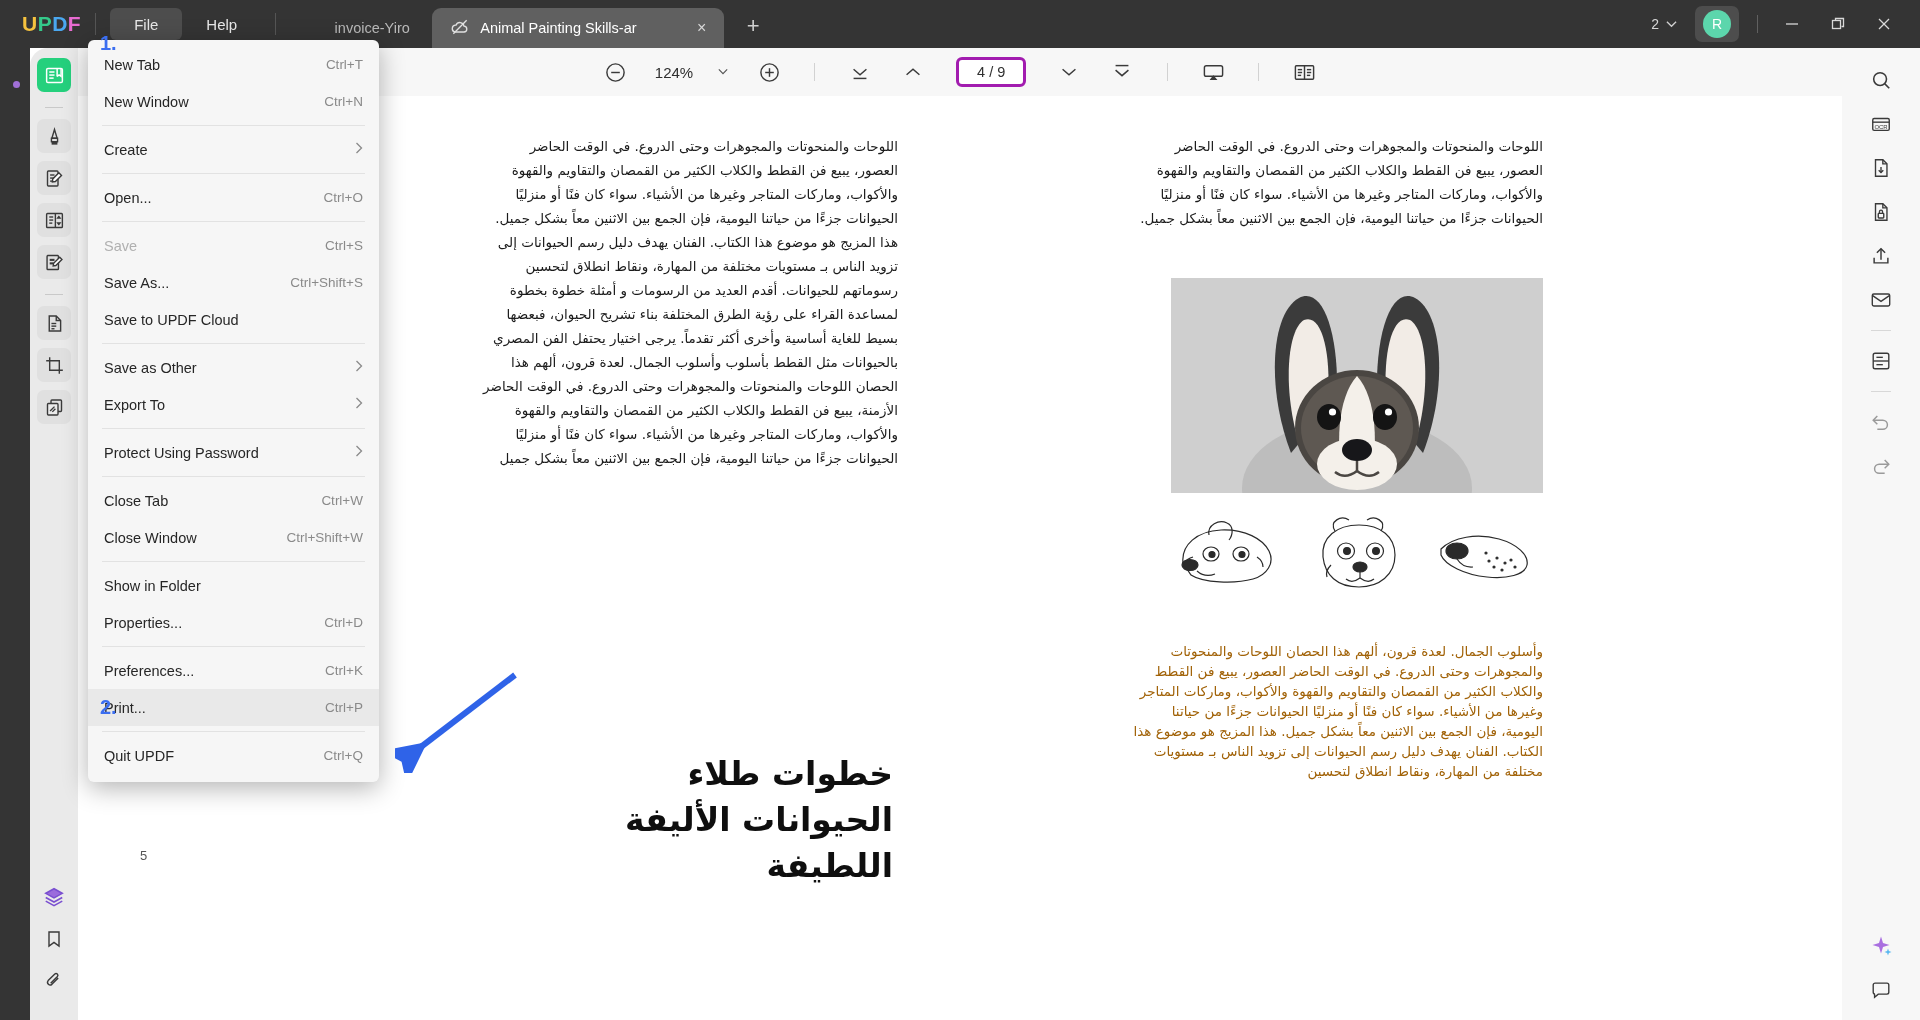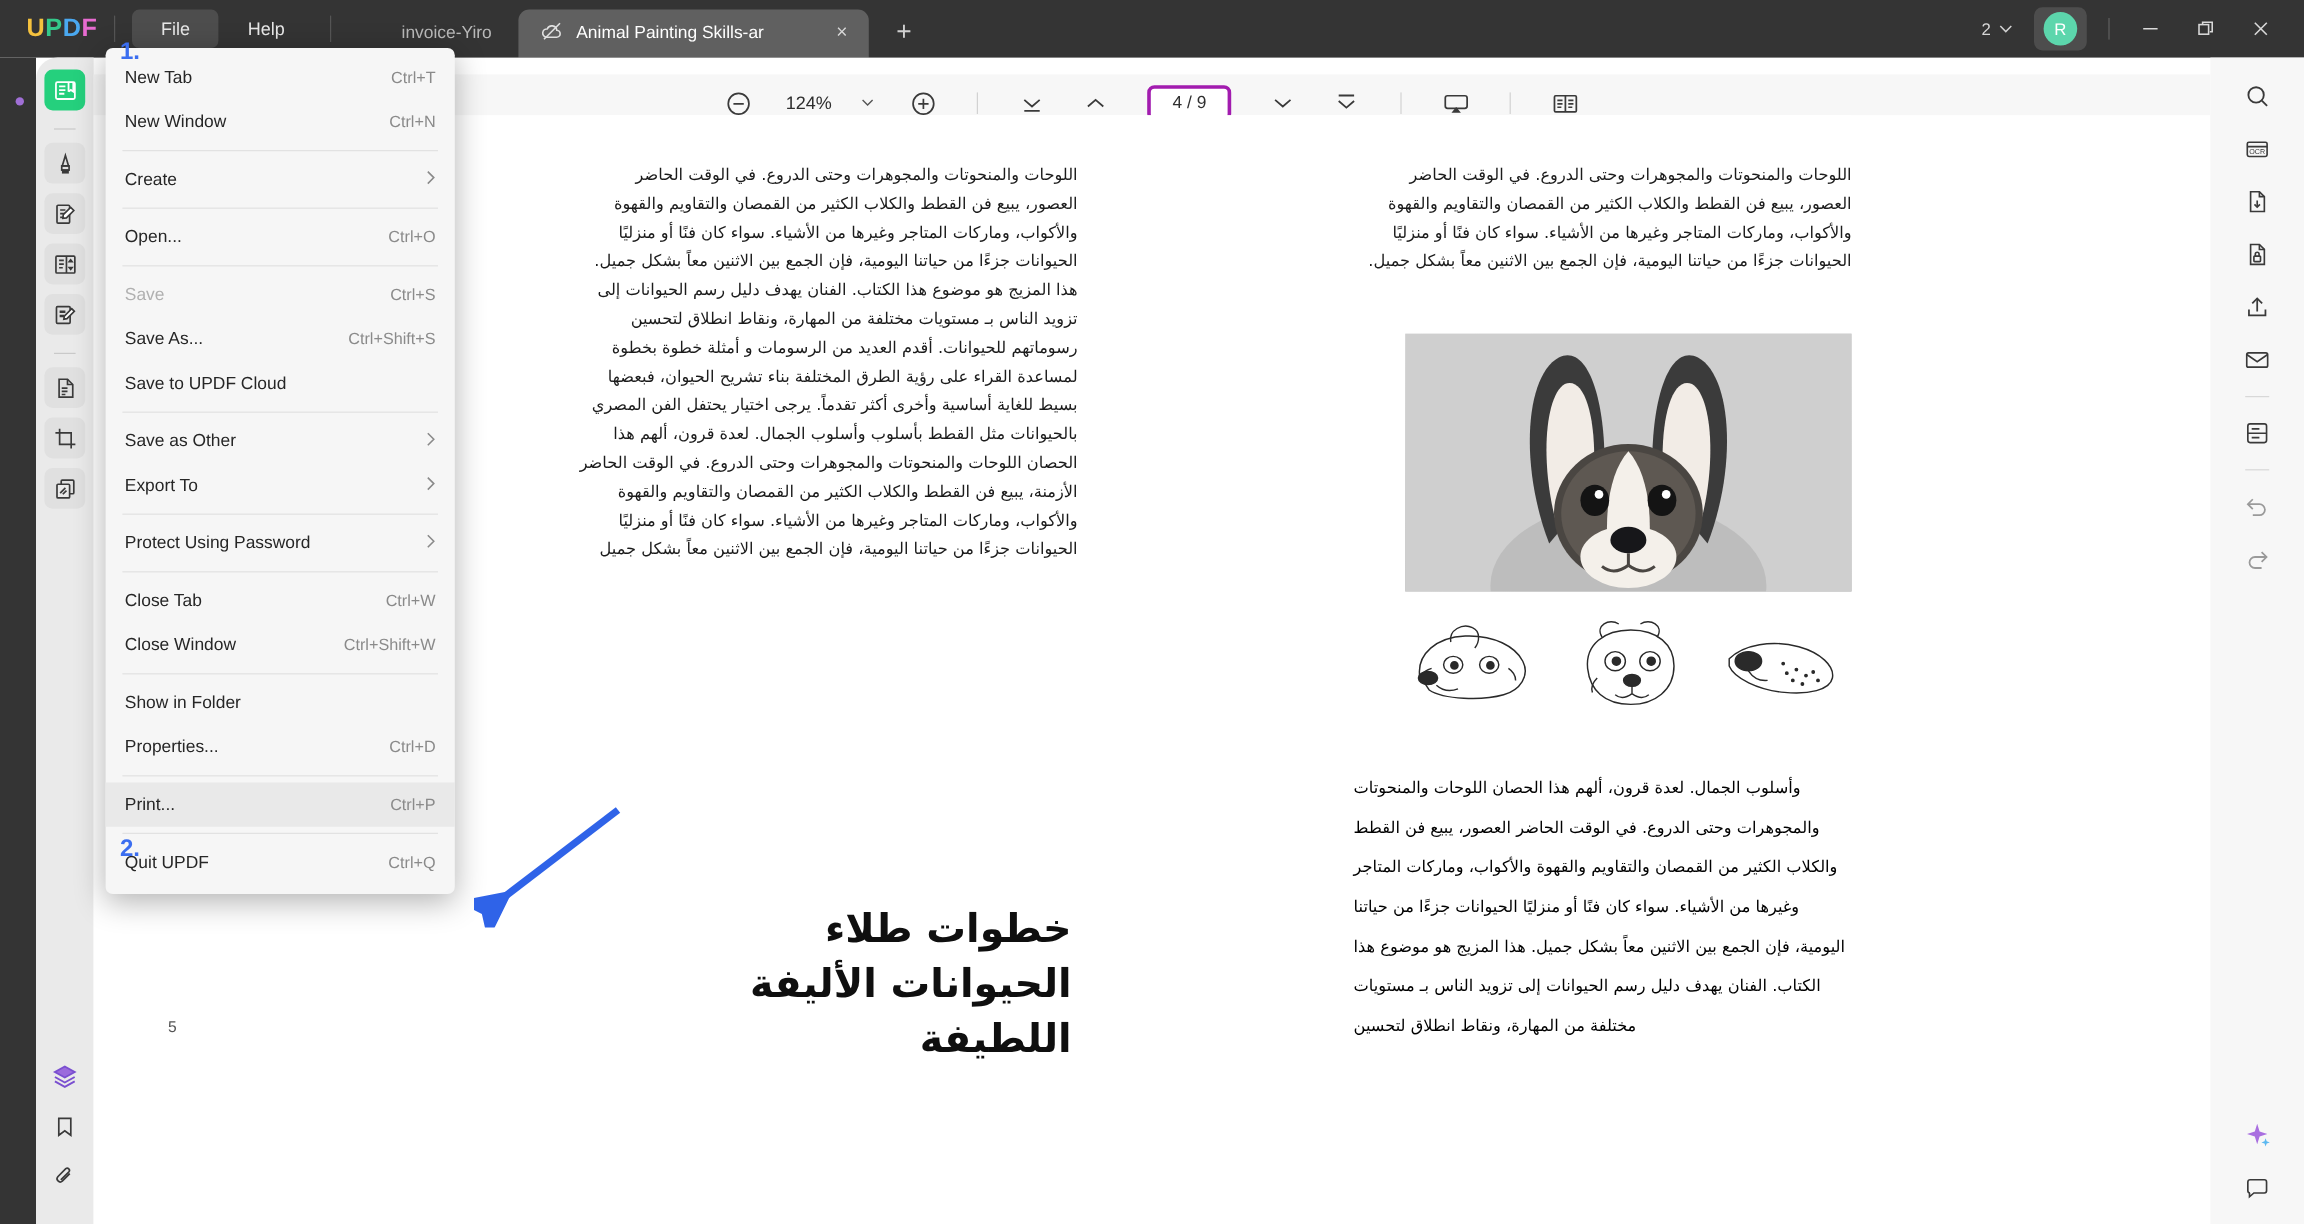--- a/index.html
+++ b/index.html
@@ -85,21 +85,20 @@
   .sbicon.plain { background:transparent; }
   .sbsep { width:18px; height:1px; background:#c9c9c9; margin:7px 0 11px 0; }
   .sbbottom { position:absolute; bottom:0; left:0; width:48px;
               display:flex; flex-direction:column; align-items:center; padding-bottom:14px;}
 
   
   .toolbar {
     position:absolute; left:78px; top:0; width:1764px; height:48px;
     background:#f7f7f7; display:flex; align-items:center; justify-content:center;
     gap:13px;
-    margin-top:14px;
   }
   .tbi { width:40px;height:40px; display:flex;align-items:center;justify-content:center;
          color:#3d3d3d; }
   .zoomval { font-size:15px; color:#2f2f2f; padding:0 6px; }
   .caret { font-size:9px; color:#555; margin-left:6px; margin-right:8px;}
   .tbsep { width:1px;height:18px;background:#d2d2d2; margin:0 12px; }
   .pagebox {
     width:70px;height:30px;border:3px solid #a21caf;border-radius:6px;background:#fff;
     display:flex;align-items:center;justify-content:center;font-size:14.5px;color:#2f2f2f;
     margin:0 10px;
@@ -134,23 +133,23 @@
   }
   .sketch { width:112px; height:86px; }
   .headline {
     position:absolute; left:120px; top:655px; width:290px;
     direction: rtl; text-align: right;
     font-family:"DejaVu Sans", sans-serif; font-weight:bold; font-size:33px;
     line-height:46px; color:#0f0f0f;
   }
   .lowertext {
     position:absolute; right:0px; top:545px; width:415px;
-    direction: rtl; text-align: left;
-    font-family:"DejaVu Sans", sans-serif; font-size:13.5px; line-height:33px;
-    color:#000000;
+    direction: rtl; text-align: right;
+    font-family:"DejaVu Sans", sans-serif; font-size:13.5px; line-height:20px;
+    color:#a16207;
   }
   .pagenum {
     position:absolute; left:140px; top:800px; font-size:13px; color:#555;
   }
 
   
   .rightrail {
     position:absolute; right:0; top:0; width:78px; height:972px; background:#f7f7f7;
     display:flex; flex-direction:column; align-items:center; padding-top:12px;
   }
@@ -663,20 +662,24 @@
         </div>
         <div class="msep"></div>
         <div class="mi">
           <span class="lbl">Show in Folder</span>
         </div>
         <div class="mi">
           <span class="lbl">Properties...</span>
           <span class="sc">Ctrl+D</span>
         </div>
         <div class="msep"></div>
+        <div class="mi">
+          <span class="lbl">Preferences...</span>
+          <span class="sc">Ctrl+K</span>
+        </div>
         <div class="mi hover">
           <span class="lbl">Print...</span>
           <span class="sc">Ctrl+P</span>
         </div>
         <div class="msep"></div>
         <div class="mi">
           <span class="lbl">Quit UPDF</span>
           <span class="sc">Ctrl+Q</span>
         </div>
       </div>

